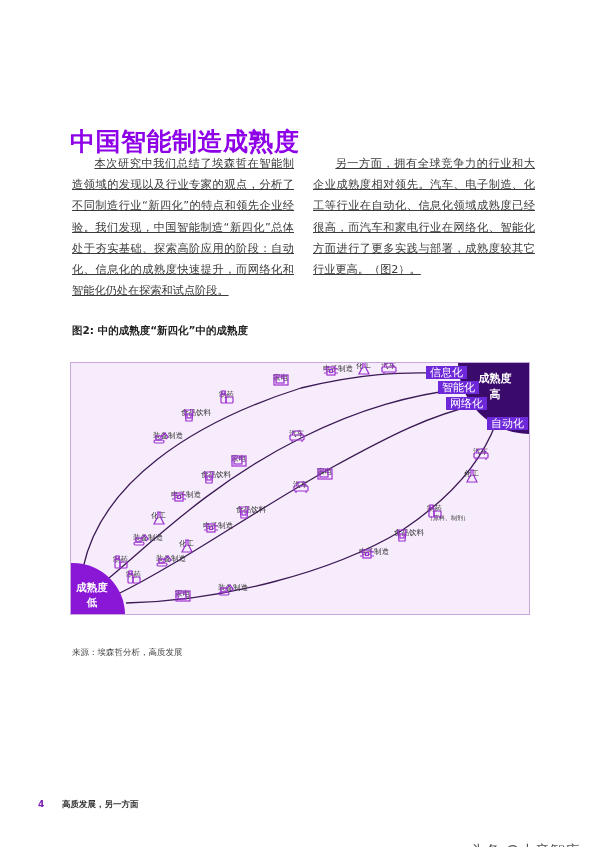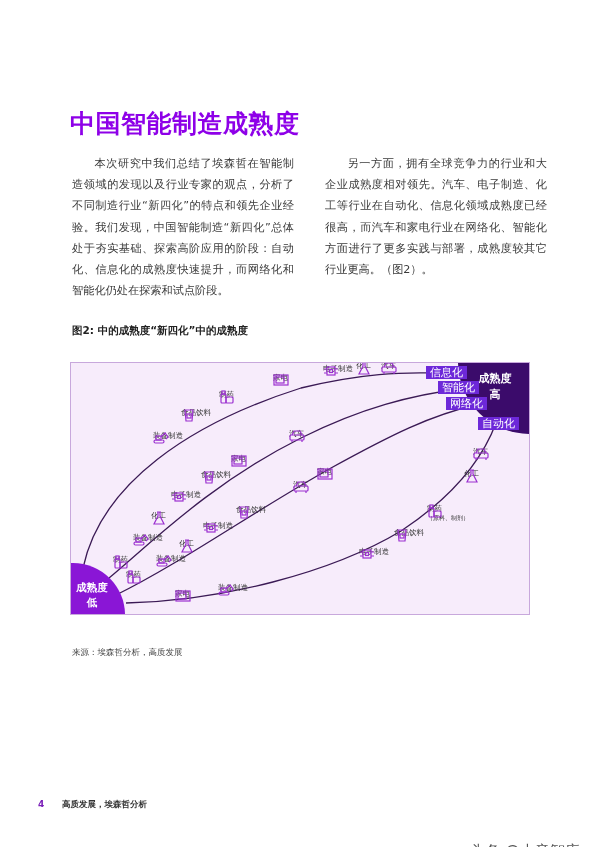--- a/index.html
+++ b/index.html
@@ -1,31 +1,32 @@
 <!DOCTYPE html>
 <html><head>
 <meta charset="utf-8">
 <style>
   * { margin: 0; padding: 0; box-sizing: border-box; }
   html, body { width: 600px; height: 847px; background: #ffffff; overflow: hidden; }
   body { position: relative; font-family: "DejaVu Sans", "Liberation Sans", sans-serif; color: #333; }
 
   .page-title {
-    position: absolute; left: 70px; top: 107px;
+    position: absolute; left: 70px; top: 125px;
     font-size: 25px; font-weight: bold; color: #8e00e8; letter-spacing: 0.5px;
     font-family: "DejaVu Sans", sans-serif;
   }
   .col {
     position: absolute; top: 153px; width: 222px;
     font-size: 11.2px; line-height: 21.2px; color: #3a3a3a;
     text-align: justify;
+    text-decoration: underline;
   }
   .col p { text-indent: 2em; }
   .col-left { left: 72px; }
-  .col-right { left: 325px; }
+  .col-right { left: 313px; }
 
   .fig-title {
     position: absolute; left: 72px; top: 324px;
     font-size: 10.5px; font-weight: bold; color: #222;
   }
 
   .figure {
     position: absolute; left: 70px; top: 362px; width: 460px; height: 253px;
     background: #f7ecfb; border: 1.5px solid #c8a8dc;
     overflow: hidden;
@@ -112,21 +113,21 @@
   </div>
   <div class="corner-low"></div>
   <div class="corner-low-label">
     <div>成熟度</div>
     <div>低</div>
   </div>
 
   <div class="tag" style="left:355px; top:3px;">信息化</div>
   <div class="tag" style="left:367px; top:18px;">智能化</div>
   <div class="tag" style="left:375px; top:34px;">网络化</div>
-  <div class="tag" style="left:407px; top:54px;">自动化</div>
+  <div class="tag" style="left:416px; top:54px;">自动化</div>
 
   <div class="node below" style="left:82px; top:68px;">
     <svg class="node-icon" viewBox="0 0 16 14">
         <g fill="none" stroke="#9b30d0" stroke-width="1.2">
           <rect x="1" y="9" width="10" height="3" rx="1.5"></rect>
           <rect x="3" y="5" width="5" height="4"></rect>
           <path d="M8 6 L12 2 L15 6 L13 8"></path>
         </g>
       </svg>
     <span class="node-label">装备制造</span>
@@ -389,14 +390,14 @@
           <path d="M3 11 V13 M13 11 V13"></path>
         </g>
       </svg>
     <span class="node-label">汽车</span>
   </div>
 </div>
 
 <div class="source">来源：埃森哲分析，高质发展</div>
 
 <div class="footer-num">4</div>
-<div class="footer-text">高质发展，埃森哲分析</div>
+<div class="footer-text">高质发展，另一方面</div>
 <div class="watermark">头条 @大音智库</div>
 
 </body></html>

